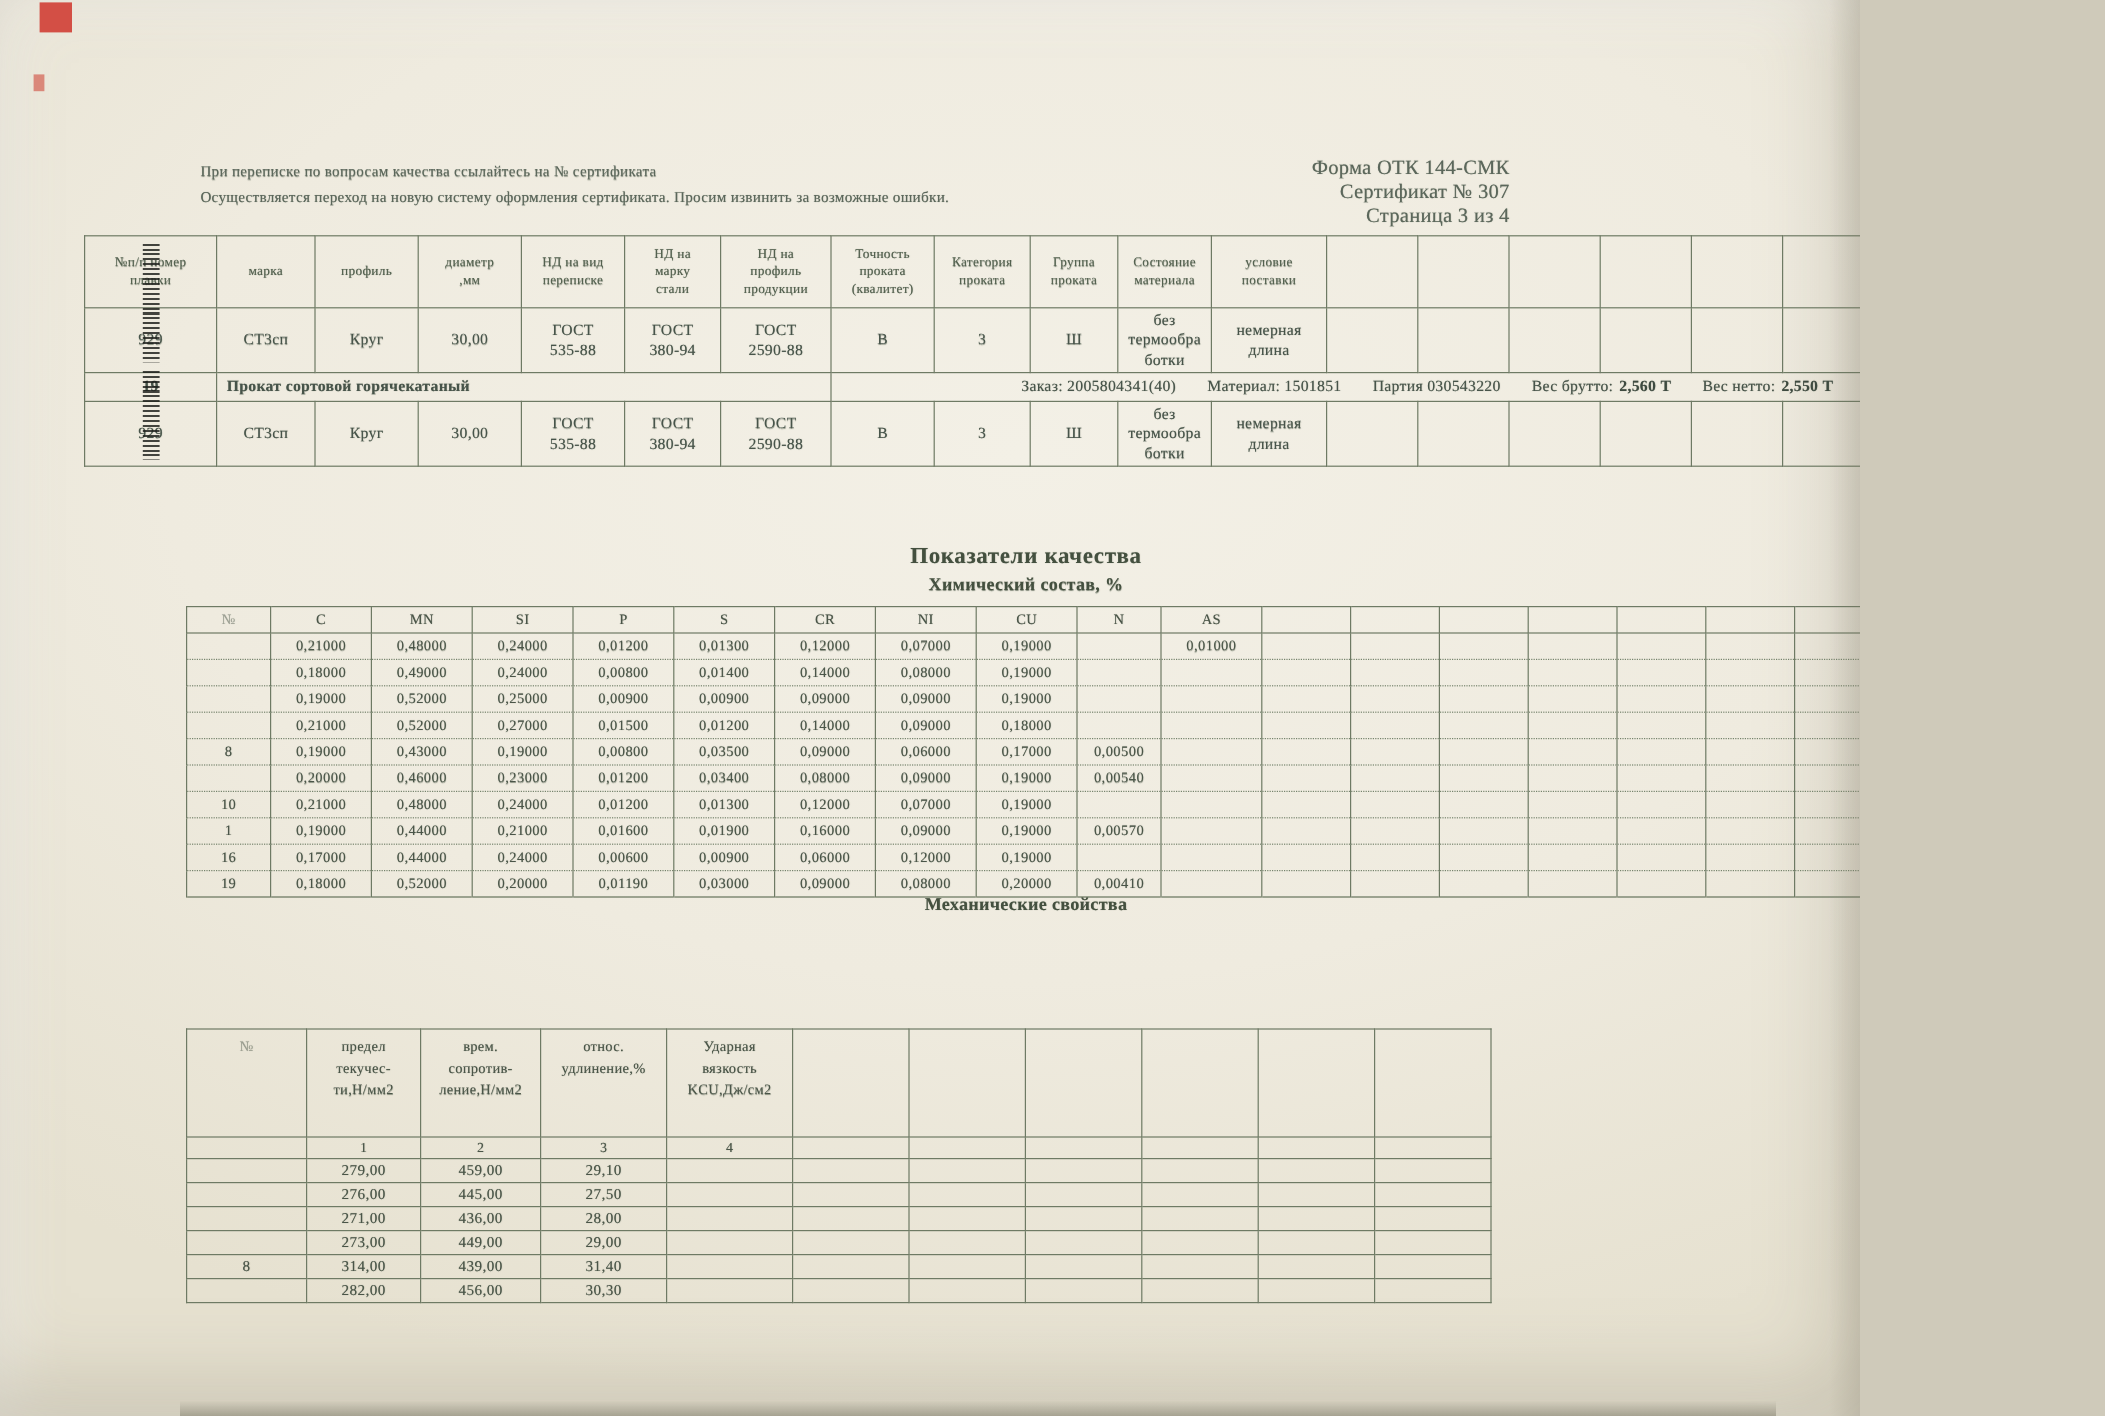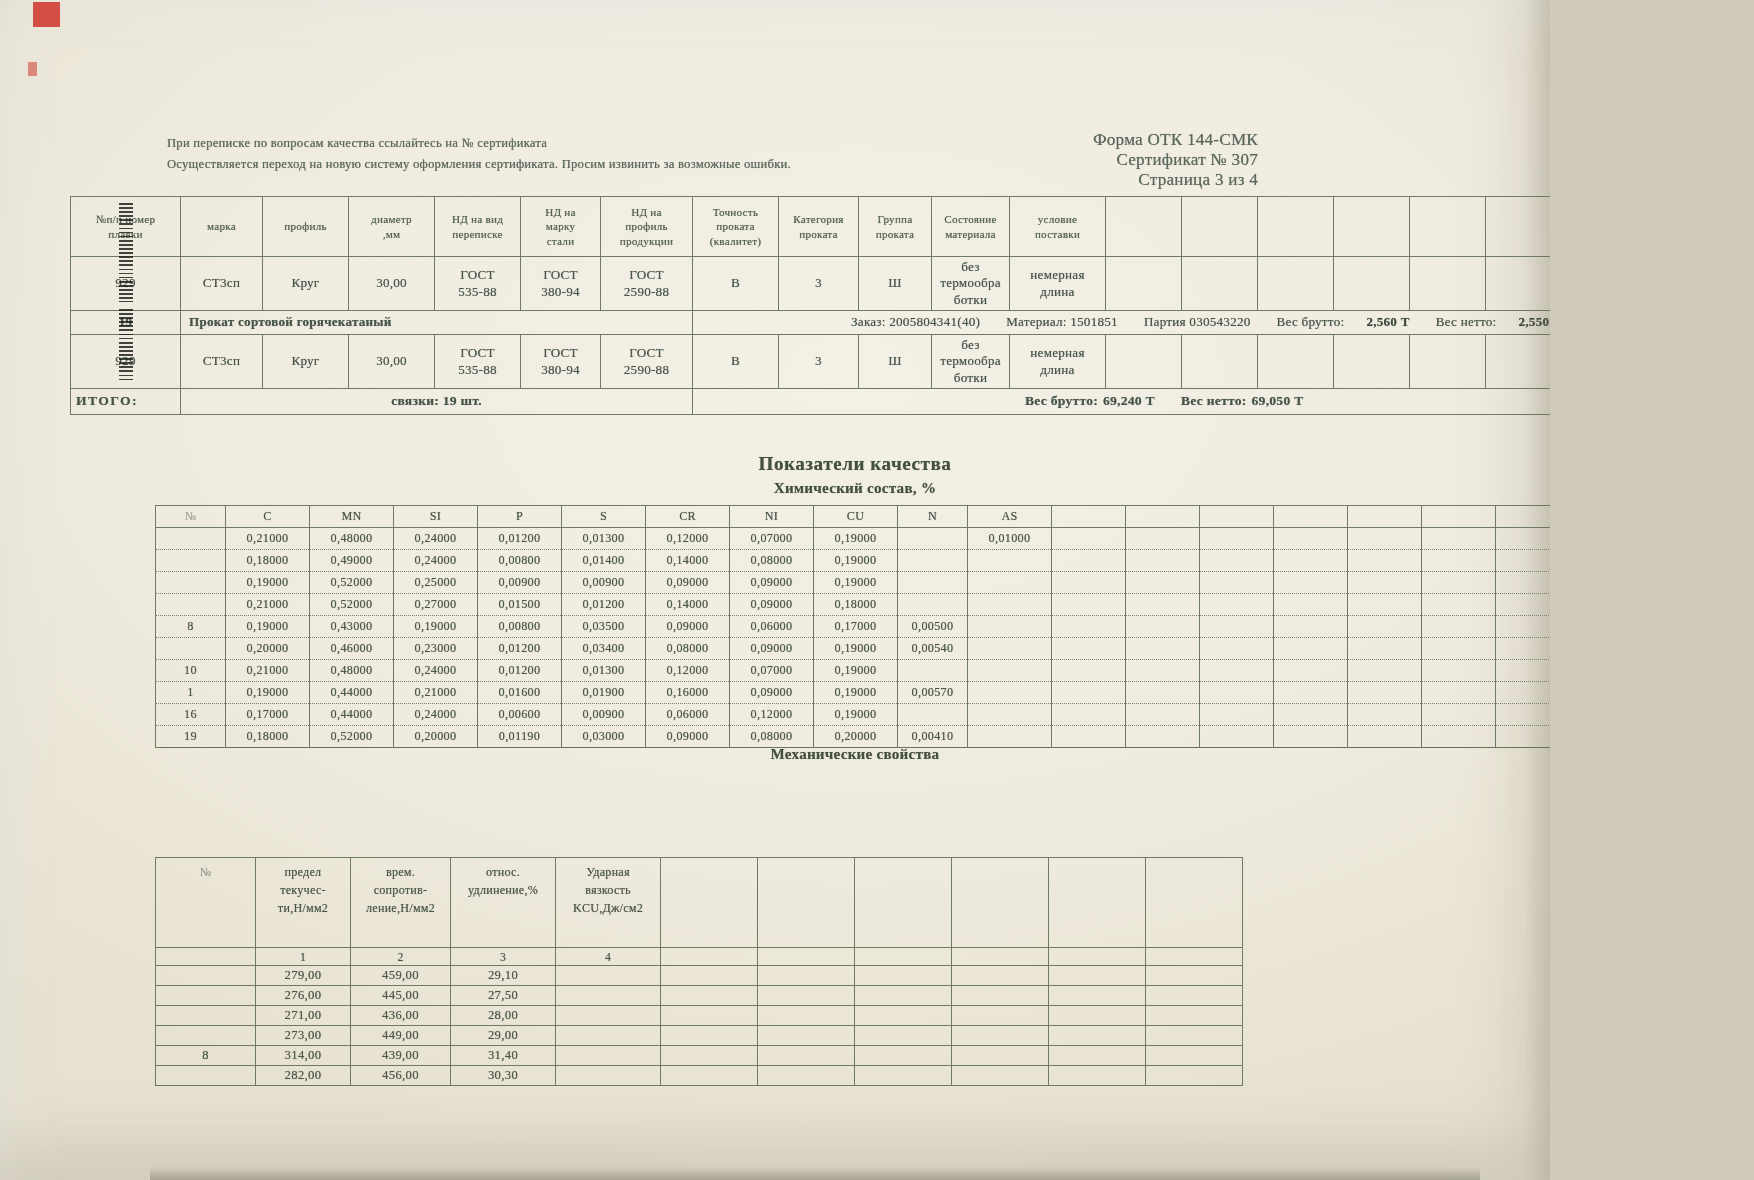--- a/index.html
+++ b/index.html
@@ -38,21 +38,21 @@
   #cert-table td { font-size:13px; line-height:1.25; color:#47544a; }
   #cert-table tr.data-row td { height:54px; }
   #cert-table tr.section-row td { height:24px; }
   .section-label { text-align:left !important; font-weight:bold; padding-left:8px !important; font-size:13px; }
   .section-info  { text-align:left !important; padding-left:158px !important; white-space:nowrap !important; font-size:12.5px; }
   #cert-table tr.total-row td { height:26px; font-weight:bold; font-size:13.5px; }
   .total-label   { text-align:left !important; padding-left:5px !important; font-size:14.5px; letter-spacing:1.5px; }
   .total-weights { text-align:left !important; padding-left:332px !important; white-space:nowrap !important; }
   .sp  { margin-right:26px; }
   .lbl { margin-right:5px; }
-  .bv  { font-weight:bold; color:#3e4a40;margin-left:17px; }
+  .bv  { font-weight:bold; color:#3e4a40; }
 
   
   #chem-table { left:155px; top:505px; width:1488px; border:1.5px solid #66725c; }
   #chem-table th { height:22px; font-size:12px; }
   #chem-table td { height:22px; font-size:12px; letter-spacing:.4px;
                    border-top:1px dotted #75836c; border-bottom:1px dotted #75836c; }
 
   
   #mech-table { left:155px; top:857px; width:1087px; }
   #mech-table th { height:90px; font-size:12px; line-height:1.5; vertical-align:top; padding-top:5px; }
@@ -194,25 +194,20 @@
           <td>немерная
 длина</td>
           <td></td>
           <td></td>
           <td></td>
           <td></td>
           <td></td>
           <td></td>
           <td></td>
         </tr>
-        <tr class="total-row">
-          <td class="total-label">ИТОГО:</td>
-          <td colspan="6">связки: 19 шт.</td>
-          <td colspan="12" class="total-weights"><span class="lbl">Вес брутто:</span><span class="sp">69,240 Т</span><span class="lbl">Вес нетто:</span><span class="">69,050 Т</span></td>
-        </tr>
       </tbody>
     </table>
   <div class="barcode" id="barcode-1"></div>
   <div class="barcode" id="barcode-2"></div>
 
   <div class="doc-title" id="quality-title">Показатели качества</div>
   <div class="doc-title" id="chem-subtitle">Химический состав, %</div>
 
   <table id="chem-table">
       <colgroup>

